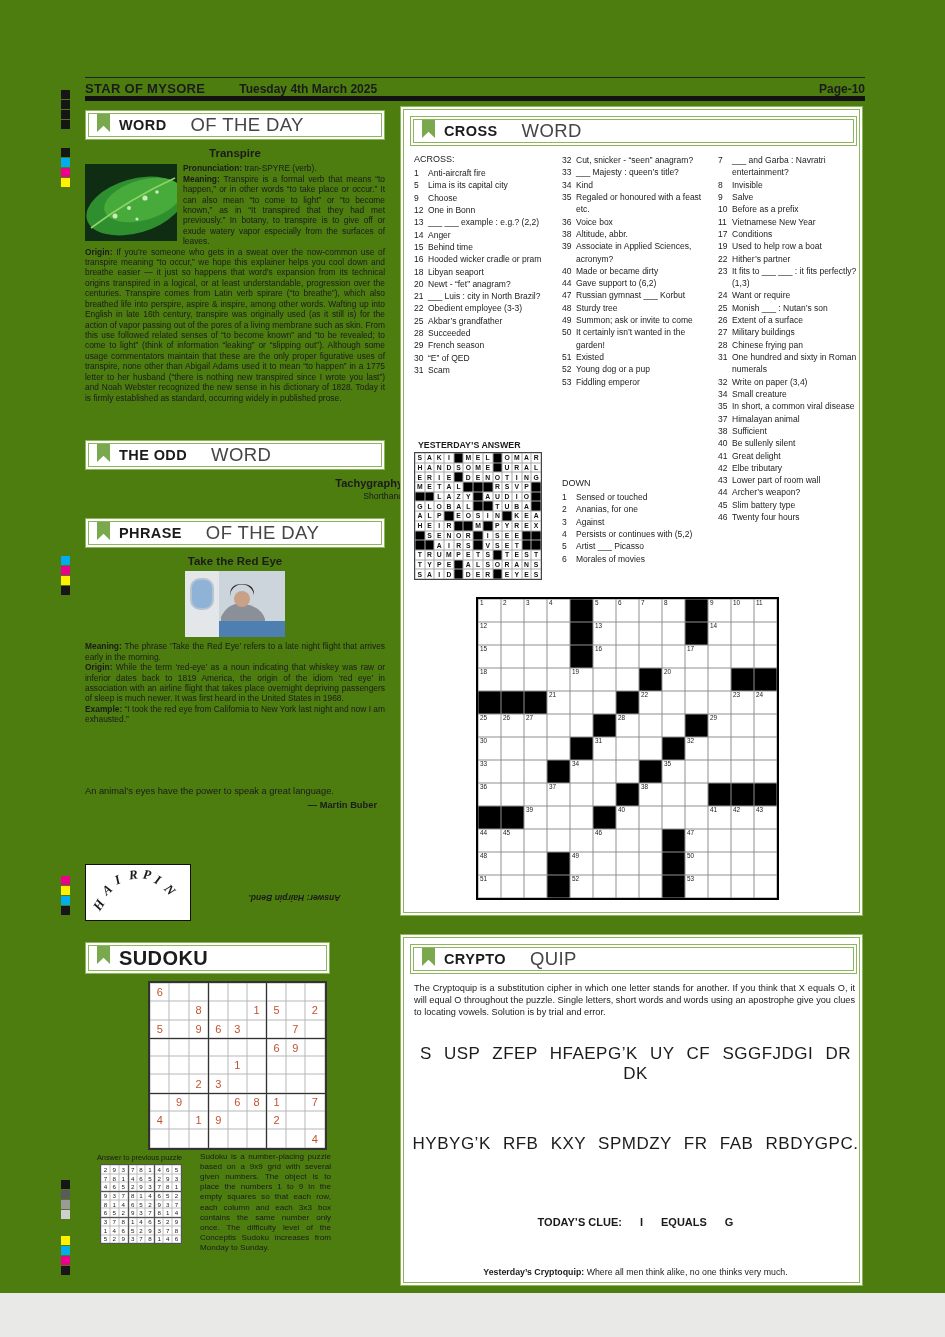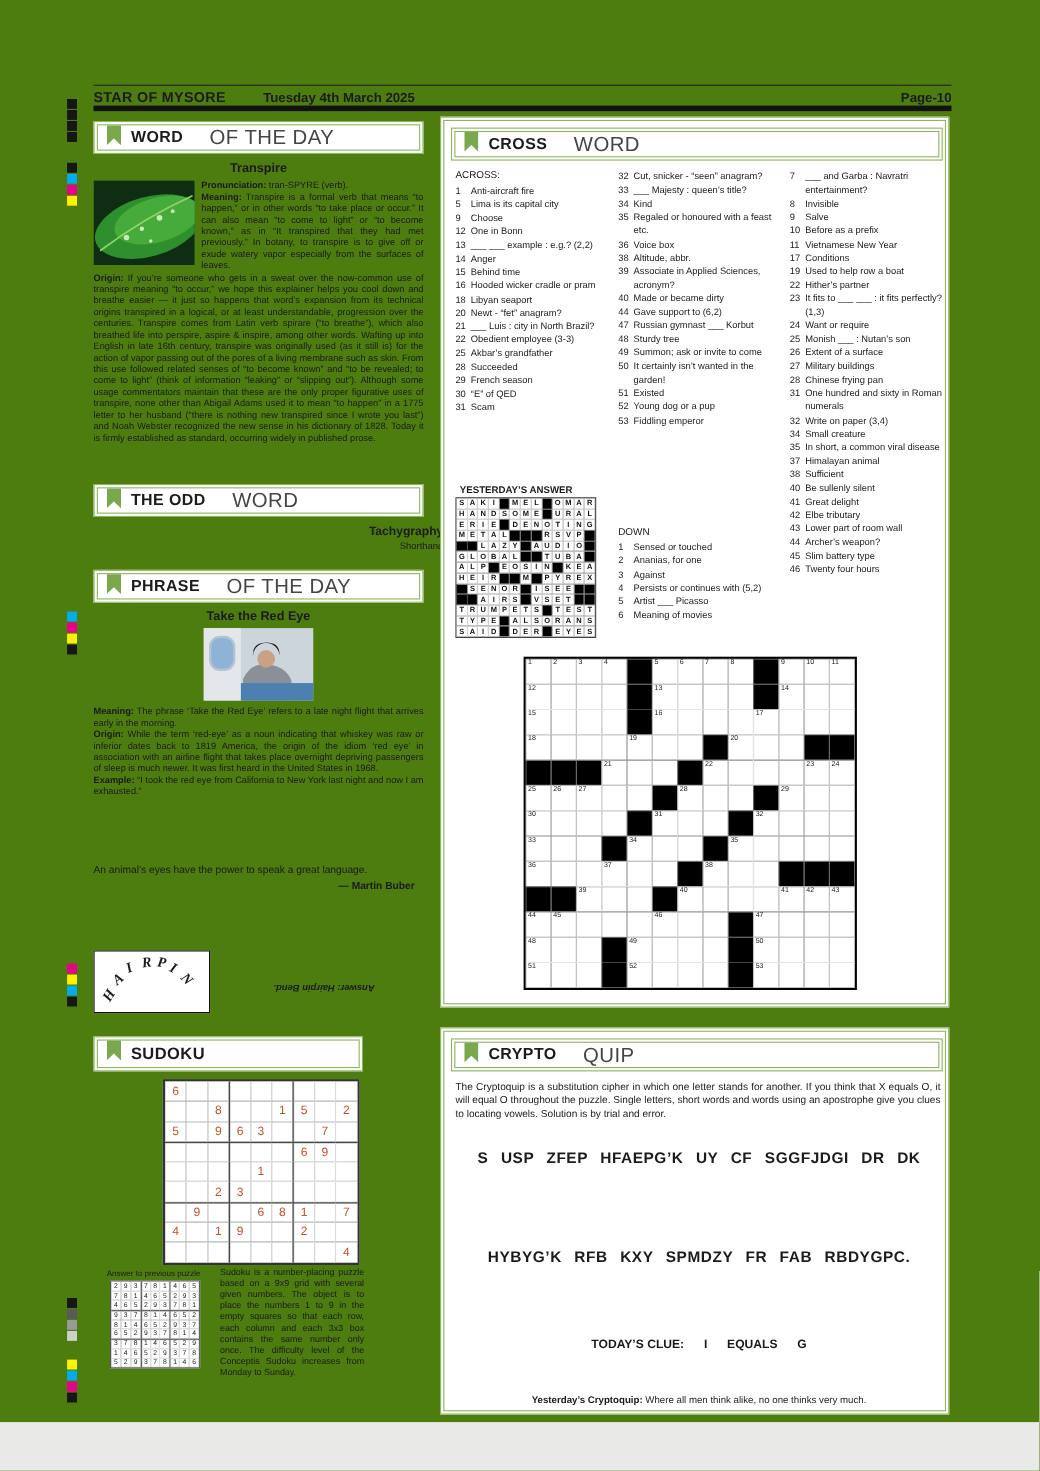--- a/index.html
+++ b/index.html
@@ -64,21 +64,21 @@
   .sc.hl{border-top:1.6px solid #333}
   .mg{display:grid;grid-template-columns:repeat(9,8.9px);grid-auto-rows:8.7px;border:1.5px solid #555;width:max-content;background:#fff}
   .mc{box-shadow:inset 0 0 0 0.5px #bdbdbd;display:flex;align-items:center;justify-content:center;font-size:6.2px;color:#222}
   .mc.vl2{border-left:1px solid #555}
   .mc.hl2{border-top:1px solid #555}
   .ans-label{font-size:7.3px}
   .sud-desc{font-size:8.1px;line-height:1.25;text-align:justify}
 
   
   .cq-intro{font-size:9.2px;line-height:1.32;text-align:justify}
-  .cq-line{font-weight:bold;font-size:14px;letter-spacing:.5px;word-spacing:7px;text-align:center}
+  .cq-line{font-weight:normal;font-size:17px;letter-spacing:.5px;word-spacing:7px;text-align:center}
   .cq-clue{font-weight:bold;font-size:11px;text-align:center}
   .cq-clue .sp{margin-left:18px}
   .cq-yest{font-size:8.8px;text-align:center}
 
   
   .rmark{position:absolute;left:61px;width:9px}
   .rsq{width:9px;height:9px;margin-bottom:1px}
 </style>
 </head>
 <body>
@@ -158,21 +158,21 @@
       <span class="rl" style="left: 29px; top: 7px; transform: rotate(-22deg);">I</span>
       <span class="rl" style="left: 43px; top: 2px; transform: rotate(-7deg);">R</span>
       <span class="rl" style="left: 57px; top: 2px; transform: rotate(9deg);">P</span>
       <span class="rl" style="left: 69px; top: 7px; transform: rotate(27deg);">I</span>
       <span class="rl" style="left: 79px; top: 17px; transform: rotate(47deg);">N</span>
     </div>
   <div class="flip">Answer: Hairpin Bend.</div>
 
   <div class="sec-head" style="left:85px;top:942px;width:245px;height:32px">
     <span class="flag"></span>
-    <span class="h-b" style="font-size:15px">SUDOKU</span>
+    <span class="h-b" style="font-size:20px">SUDOKU</span>
   </div>
   <div class="sg abs" id="sudoku-grid" style="left:148px;top:981px">
       <div class="sc">6</div>
       <div class="sc"></div>
       <div class="sc"></div>
       <div class="sc vl"></div>
       <div class="sc"></div>
       <div class="sc"></div>
       <div class="sc vl"></div>
       <div class="sc"></div>
@@ -614,21 +614,21 @@
           <div class="clue">
             <span class="cn">4</span>
             <span class="ct">Persists or continues with (5,2)</span>
           </div>
           <div class="clue">
             <span class="cn">5</span>
             <span class="ct">Artist ___ Picasso</span>
           </div>
           <div class="clue">
             <span class="cn">6</span>
-            <span class="ct">Meaning of movies</span>
+            <span class="ct">Morales of movies</span>
           </div>
         </div>
     </div>
 
     <div class="ya-label abs" style="left:14px;top:330px">YESTERDAY’S ANSWER</div>
     <div class="ag abs" id="answer-grid" style="left:10px;top:342px">
         <div class="ac">S</div>
         <div class="ac">A</div>
         <div class="ac">K</div>
         <div class="ac">I</div>

